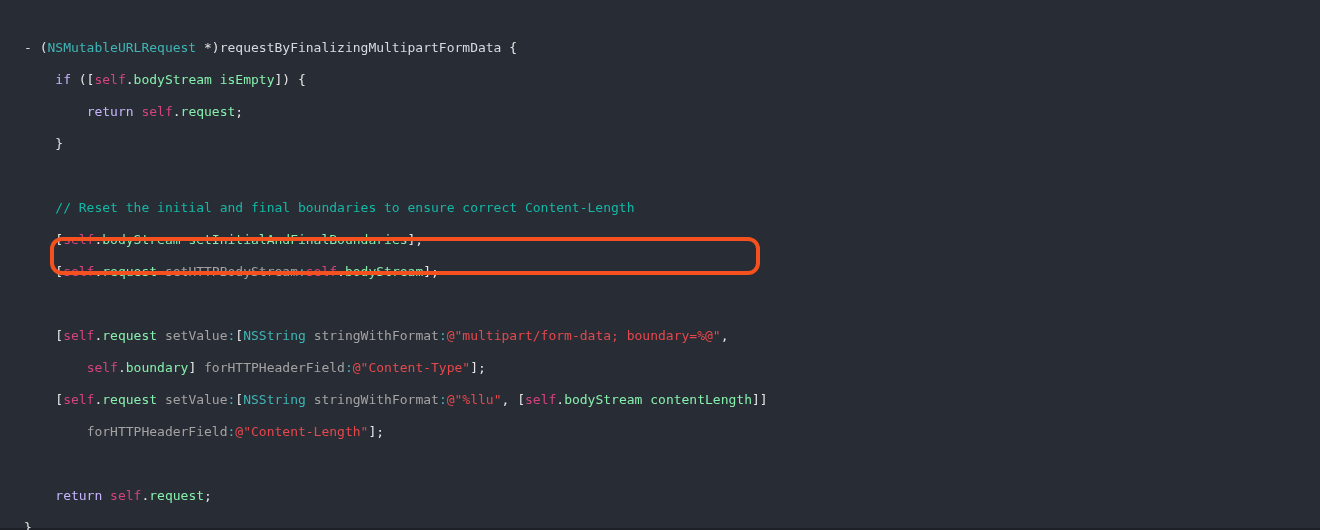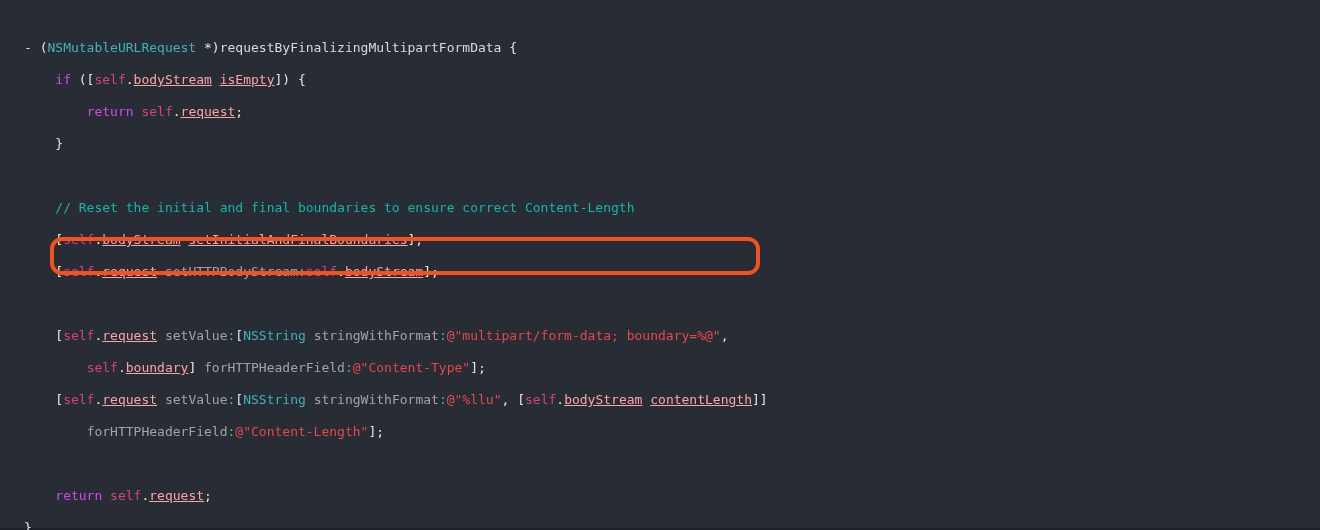--- a/index.html
+++ b/index.html
@@ -39,23 +39,23 @@
     white-space: pre;
     font-variant-ligatures: none;
   }
   .code-line.blank {
     height: 32px;
   }
   
   .t-plain    { color: #d7dae0; }
   .t-punct    { color: #e6e6e6; }
   .t-type     { color: #3fb5b5; }
-  .t-keyword  { color: #d946ef; }
+  .t-keyword  { color: #c4b5fd; }
   .t-self     { color: #d6437f; text-align: center; }
-  .t-prop     { color: #fca5a5; text-decoration: underline; }
+  .t-prop     { color: #86efac; }
   .t-selector { color: #a3a3a3; }
   .t-string   { color: #e5484d; }
   .t-comment  { color: #14b8a6; }
   .t-colon    { color: #3fb8c8; }
 
   
   #annotation-box {
     position: absolute;
     left: 50px;
     top: 237px;

